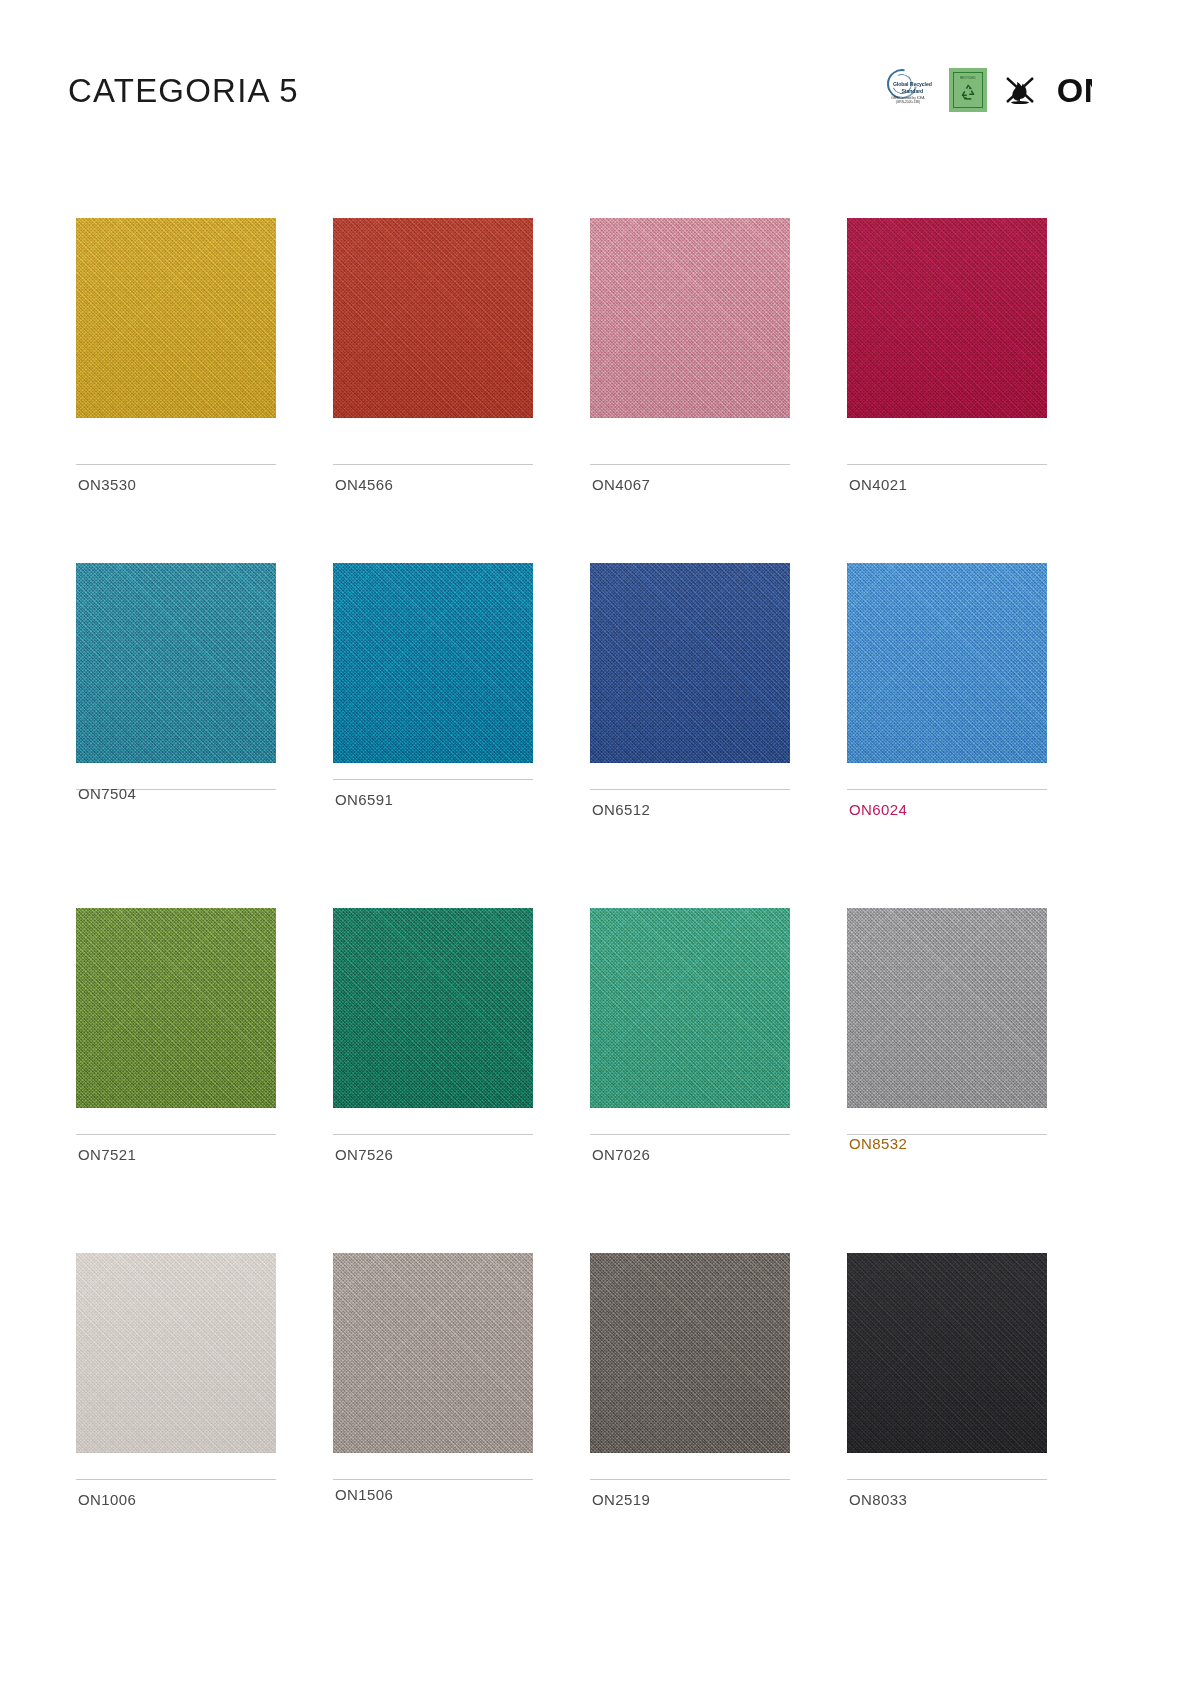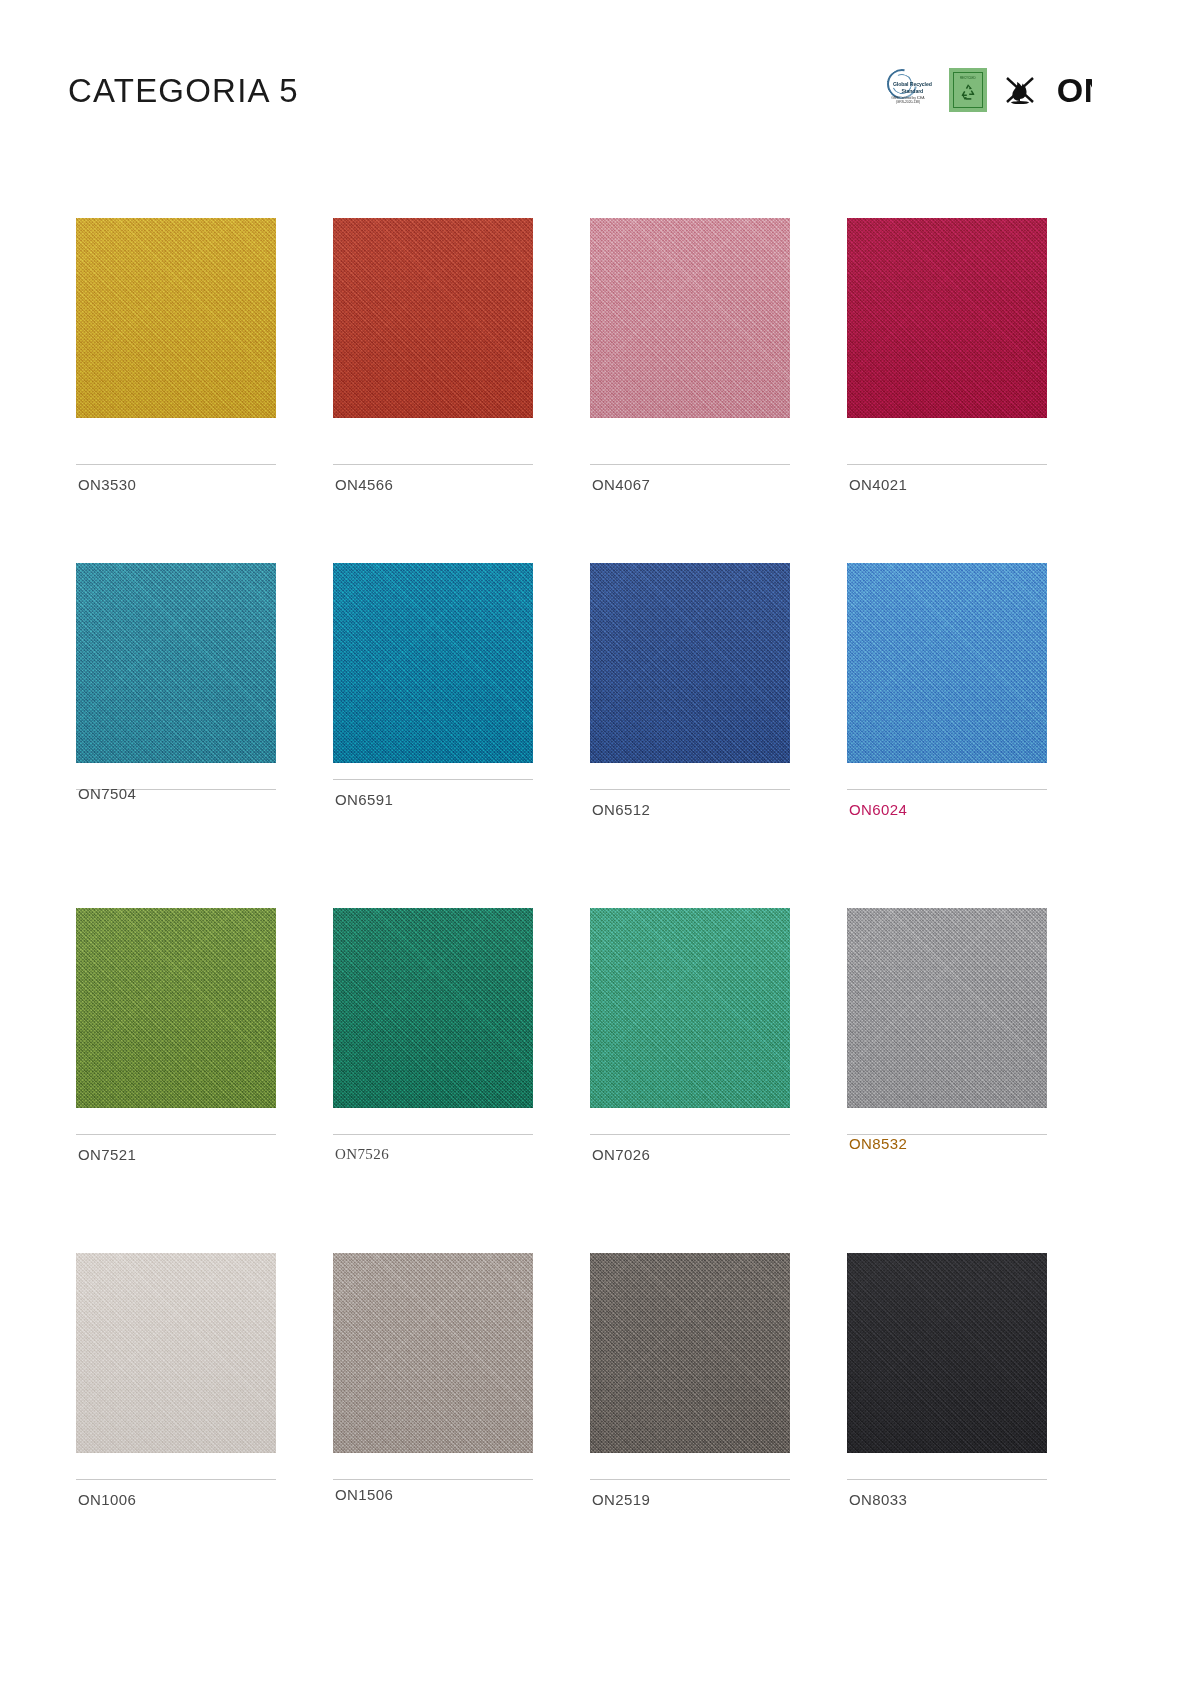--- a/index.html
+++ b/index.html
@@ -368,21 +368,21 @@
         <div class="divider" style="top: 226px; background: rgb(201, 201, 201);"></div>
         <div class="code-label" style="top: 238px; color: rgb(74, 74, 74);">ON7521</div>
       </div>
       <div class="swatch-cell">
         <div class="swatch" style="background: rgb(23, 121, 95);">
           <div class="weave"></div>
           <div class="weave2"></div>
           <div class="shade"></div>
         </div>
         <div class="divider" style="top: 226px; background: rgb(201, 201, 201);"></div>
-        <div class="code-label" style="top: 238px; color: rgb(74, 74, 74); font-family: Liberation Serif, serif;">ON7526</div>
+        <div class="code-label" style="top: 238px; color: rgb(74, 74, 74);">ON7526</div>
       </div>
       <div class="swatch-cell">
         <div class="swatch" style="background: rgb(60, 161, 129);">
           <div class="weave"></div>
           <div class="weave2"></div>
           <div class="shade"></div>
         </div>
         <div class="divider" style="top: 226px; background: rgb(201, 201, 201);"></div>
         <div class="code-label" style="top: 238px; color: rgb(74, 74, 74);">ON7026</div>
       </div>

